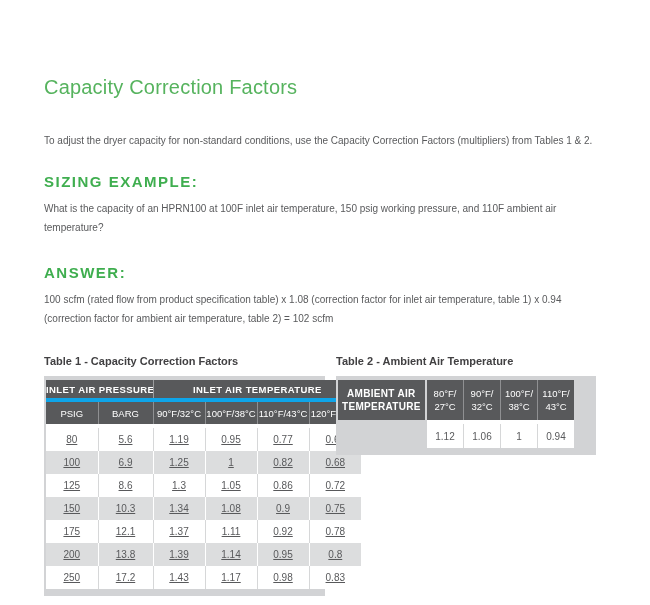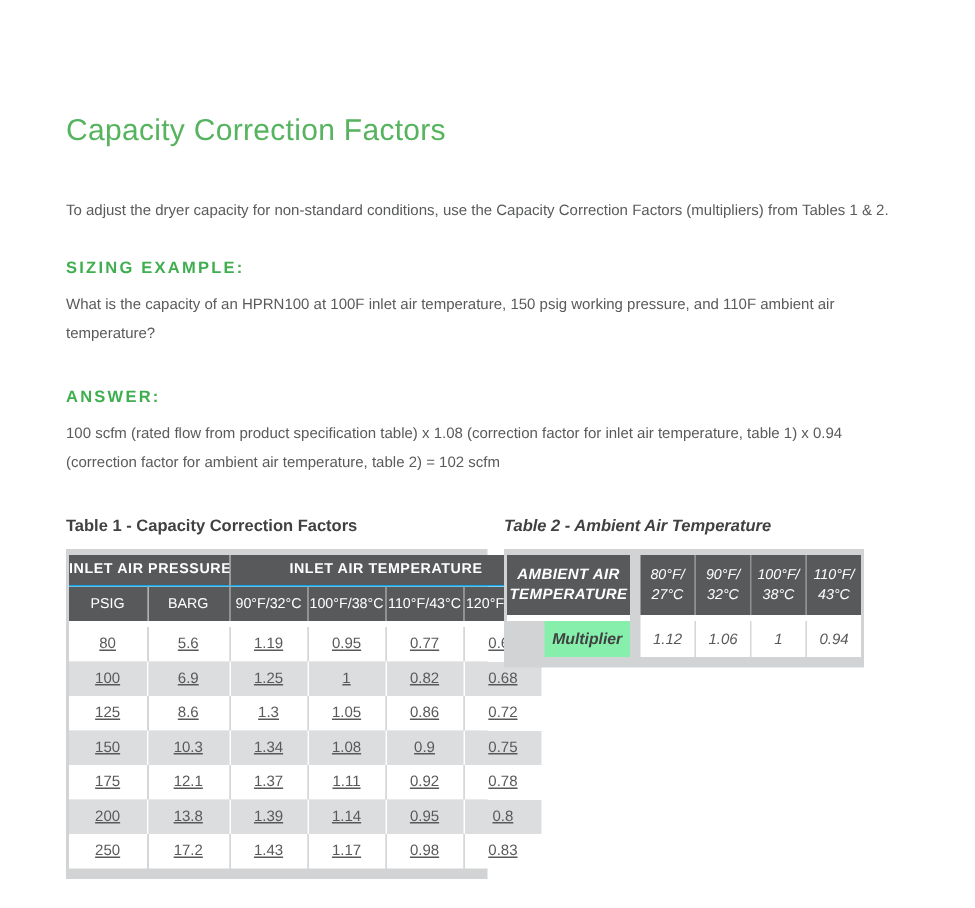--- a/index.html
+++ b/index.html
@@ -6,53 +6,53 @@
   html, body { width: 650px; height: 605px; background: #ffffff; overflow: hidden; }
   body { font-family: "Liberation Sans", sans-serif; color: #58595b; }
   .page { padding: 76px 40px 0 44px; }
 
   .page-title {
     font-size: 20px; font-weight: 400; color: #56b35e; letter-spacing: 0.2px;
   }
   .intro { margin-top: 36px; font-size: 10px; color: #595a5c; }
 
   .green-heading {
-    margin-top: 27px; font-size: 11px; font-weight: bold; color: #3fae4f;
+    margin-top: 27px; font-size: 15px; font-weight: bold; color: #3fae4f;
     letter-spacing: 1.5px;
   }
   .body-text { margin-top: 9px; font-size: 10px; color: #595a5c; line-height: 19px; }
   .answer-text { max-width: 578px; }
 
   .tables-row { margin-top: 27px; display: flex; align-items: flex-start; gap: 11px; }
 
   .tbl-title { font-size: 11px; font-weight: bold; color: #414042; margin-bottom: 9px; }
 
   
   .frame { background: #d2d3d5; padding: 4px 2px 7px 2px; }
 
   
   .t1-wrap { width: 281px; }
   table.t1 { border-collapse: collapse; table-layout: fixed; width: 315px; }
   .t1 th, .t1 td { text-align: center; vertical-align: middle; overflow: hidden; white-space: nowrap; }
   .t1 thead th { background: #58595b; color: #ffffff; font-weight: bold; }
   .t1 tr.grp th { font-size: 9.5px; letter-spacing: 0.4px; height: 20px; margin-top: 46px; }
   .t1 tr.grp th + th { border-left: 1px solid #9b9c9e; }
-  .t1 tr.sub th { font-size: 9.5px; font-weight: normal; height: 24px; border-top: 1px solid #0ea5e9; }
+  .t1 tr.sub th { font-size: 9.5px; font-weight: normal; height: 24px; border-top: 4px solid #0ea5e9; }
   .t1 tr.sub th + th { border-left: 1px solid #8f9092; }
   .t1 tr.gaprow td { background: #ffffff; height: 4px; padding: 0; }
   .t1 tbody td { height: 23px; font-size: 10px; color: #58595b; text-decoration: underline; }
   .t1 tbody tr.w td { background: #ffffff; }
   .t1 tbody tr.g td { background: #dcddde; }
   .t1 tbody tr.w td + td { border-left: 1px solid #d6d7d8; }
   .t1 tbody tr.g td + td { border-left: 1px solid #ffffff; }
 
   
-  .t2-wrap { width: 240px; font-style: italic; }
+  .t2-wrap { width: 260px; }
   .t2 { display: flex; width: 236px; }
-  .t2-left { width: 82px; display: flex; flex-direction: column; }
+  .t2-left { width: 82px; display: flex; flex-direction: row; }
   .t2-spacer { width: 7px; }
   .t2-right { flex: 1; display: flex; flex-direction: column; border-radius: 29px; }
   .t2-hcell {
     background: #58595b; color: #fff; font-weight: bold; font-size: 10px;
     line-height: 13px; height: 40px; display: flex; align-items: center;
     justify-content: center; text-align: center; letter-spacing: 0.3px; padding: 0 4px;
   }
   .t2-gap { background: #ffffff; height: 4px; }
   .t2-mult {
     background: #86efac; height: 24px; display: flex; align-items: center;

